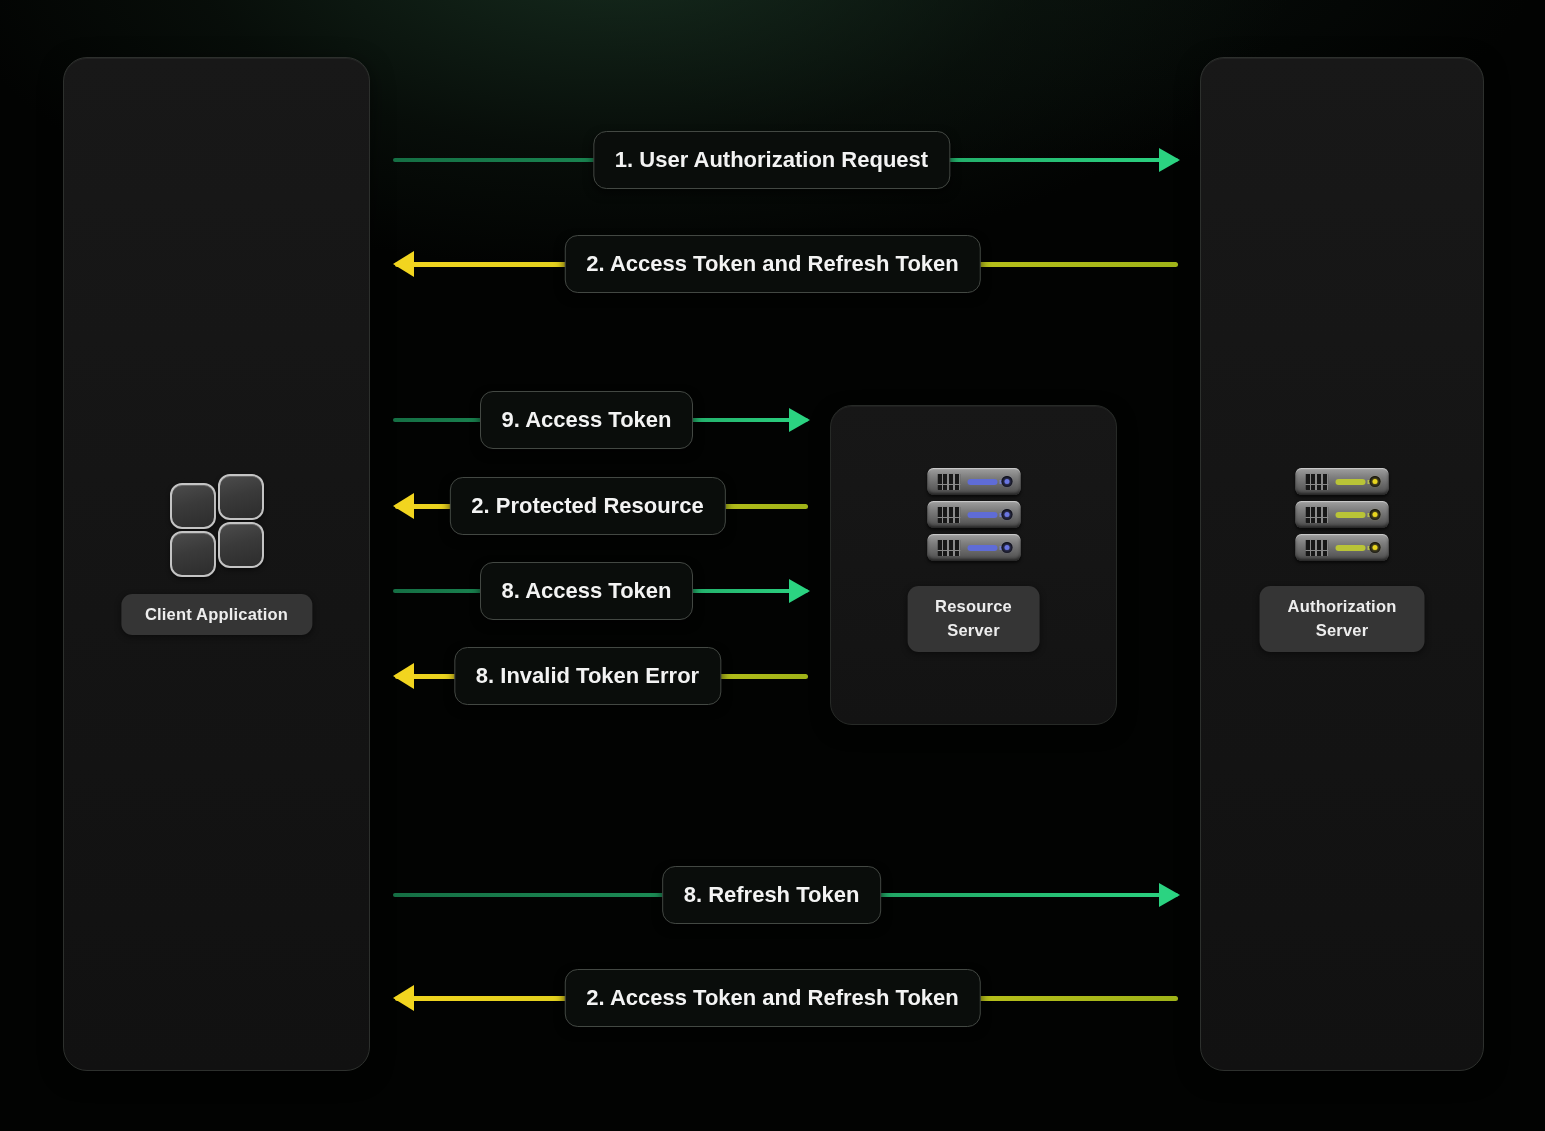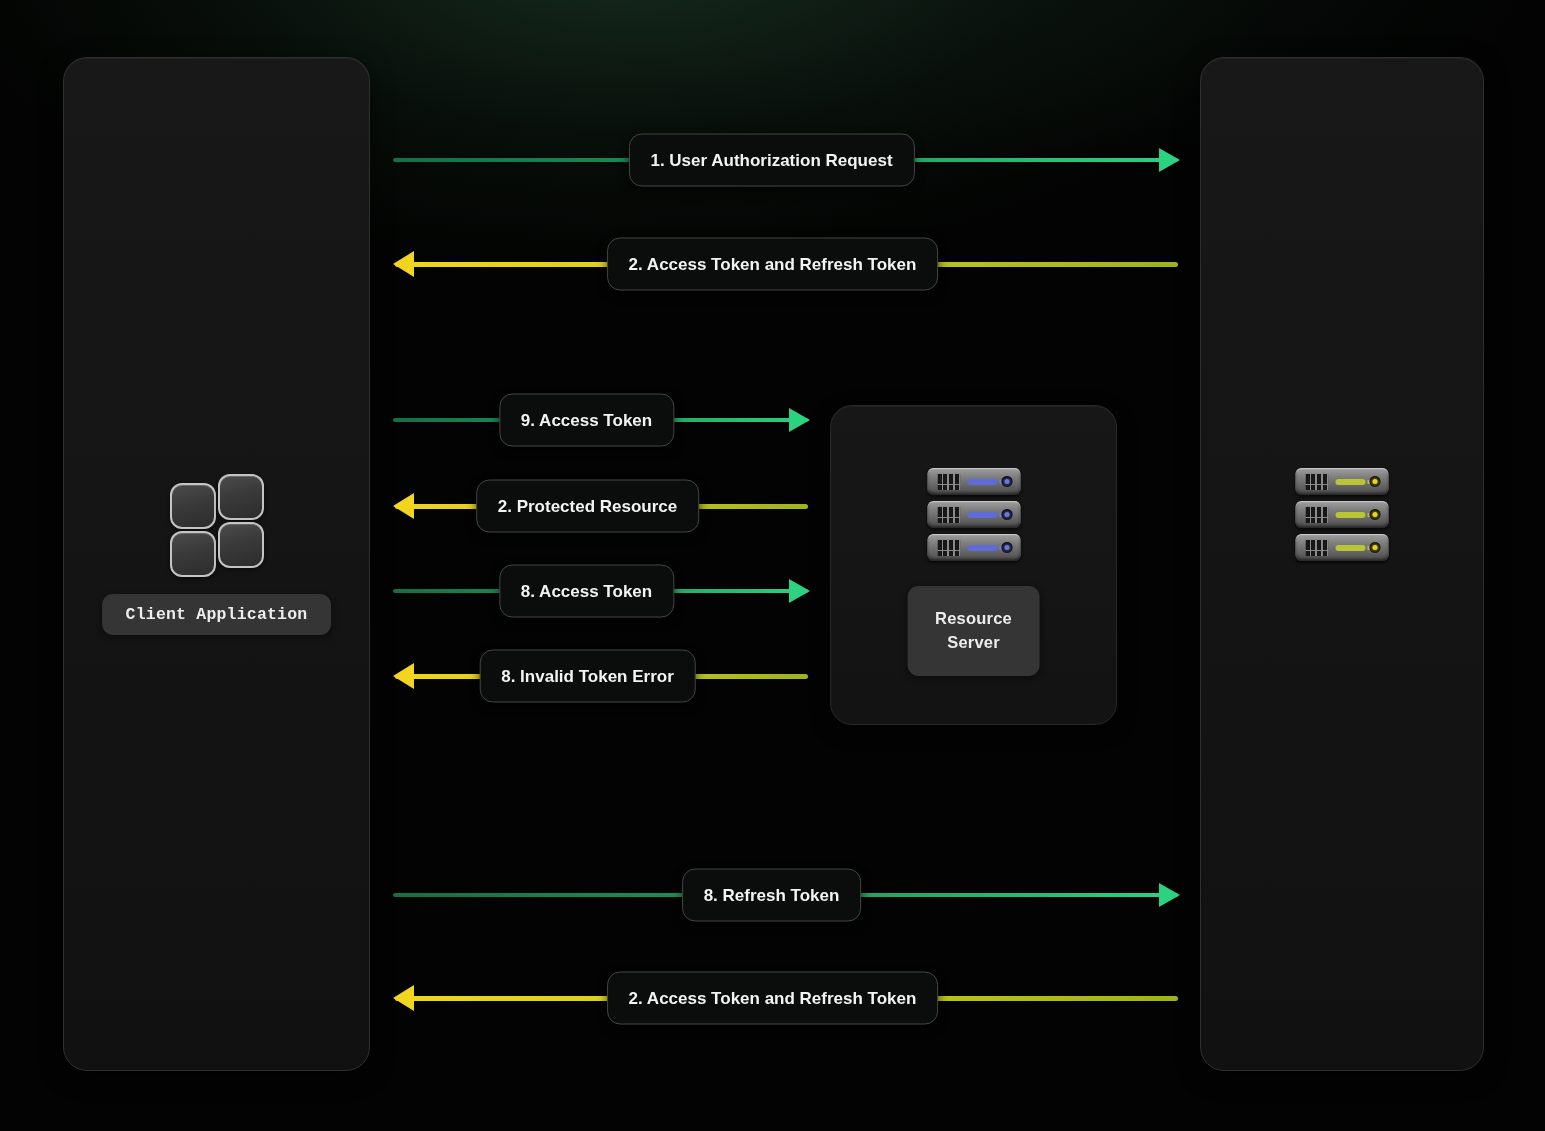--- a/index.html
+++ b/index.html
@@ -14,40 +14,39 @@
       radial-gradient(950px 460px at 40% -60px, rgba(26,52,36,0.85) 0%, rgba(14,26,18,0.45) 45%, rgba(0,0,0,0) 72%),
       radial-gradient(700px 300px at 68% -40px, rgba(18,34,26,0.35) 0%, rgba(0,0,0,0) 70%);
   }
 
   
   .panel{
     position:absolute;border-radius:24px;
     background:linear-gradient(180deg,#181818 0%,#141414 55%,#111111 100%);
     border:1.5px solid #2d302d;
     box-shadow:inset 0 1px 0 rgba(255,255,255,0.05), 0 6px 22px rgba(0,0,0,0.55);
-    font-family:Liberation Mono, monospace;
   }
   .client-panel{left:63px;top:57px;width:305px;height:1012px;}
   .auth-panel{left:1200px;top:57px;width:282px;height:1012px;}
   .resource-box{
     position:absolute;left:830px;top:405px;width:285px;height:318px;border-radius:22px;
     background:linear-gradient(180deg,#171717 0%,#131313 100%);
     border:1.5px solid #272a27;
     box-shadow:inset 0 1px 0 rgba(255,255,255,0.04), 0 6px 18px rgba(0,0,0,0.5);
   }
 
   
   .pill{
     position:absolute;display:flex;align-items:center;justify-content:center;
     background:#353535;border-radius:11px;color:#ededed;
     font-weight:700;font-size:16.5px;letter-spacing:.2px;text-align:center;
     box-shadow:0 2px 6px rgba(0,0,0,0.45);
     white-space:nowrap;
   }
-  .pill.two-line{white-space:normal;width:min-content;line-height:1.45;padding:21px 28px;}
+  .pill.two-line{white-space:normal;width:min-content;line-height:1.45;padding:9px 28px;}
   .client-pill{left:50%;transform:translateX(-50%);top:536px;height:41px;padding:0 24px;}
   .resource-pill{left:50%;transform:translateX(-50%);top:180px;}
   .auth-pill{left:50%;transform:translateX(-50%);top:528px;}
 
   
   .app-icon{position:absolute;left:50%;transform:translateX(-50%);top:416px;width:94px;height:94px;}
   .app-tile{
     position:absolute;width:42px;height:42px;border-radius:12px;
     border:2px solid #c4c4c4;
     background:linear-gradient(165deg,#4c4c4c 0%,#3a3a3a 45%,#2c2c2c 100%);
@@ -100,21 +99,21 @@
     right:-2px;top:-12px;
     border-top:12px solid transparent;border-bottom:12px solid transparent;border-left:21px solid #2bd381;
   }
   .arrow.yellow .head{
     left:-2px;top:-13px;
     border-top:13px solid transparent;border-bottom:13px solid transparent;border-right:21px solid #f2d51f;
   }
   .arrow-label{
     position:absolute;left:calc(50% - 14px);top:0;transform:translate(-50%,-50%);
     background:#0a0d0b;border:1.5px solid #434843;border-radius:13px;
-    padding:17px 21px;color:#f3f3f3;font-weight:700;font-size:17px;line-height:1;
+    padding:17px 21px;color:#f3f3f3;font-weight:700;font-size:22px;line-height:1;
     white-space:nowrap;box-shadow:0 4px 10px rgba(0,0,0,0.6);
   }
 </style>
 </head>
 <body>
 
 <div class="canvas">
   <div class="glow"></div>
 
   <div class="panel client-panel">
@@ -165,20 +164,21 @@
         <div class="led-dash"></div>
         <div class="led-dot"></div>
       </div>
       <div class="server-unit">
         <div class="grill"></div>
         <div class="led-bar"></div>
         <div class="led-dash"></div>
         <div class="led-dot"></div>
       </div>
     </div>
+    <div class="pill two-line auth-pill">Authorization Server</div>
   </div>
 
   <div class="arrow green" style="left:393px;top:160px;width:785px;">
     <div class="line"></div>
     <div class="head"></div>
     <div class="arrow-label">1. User Authorization Request</div>
   </div>
 
   <div class="arrow yellow" style="left:395px;top:264px;width:783px;">
     <div class="line"></div>

